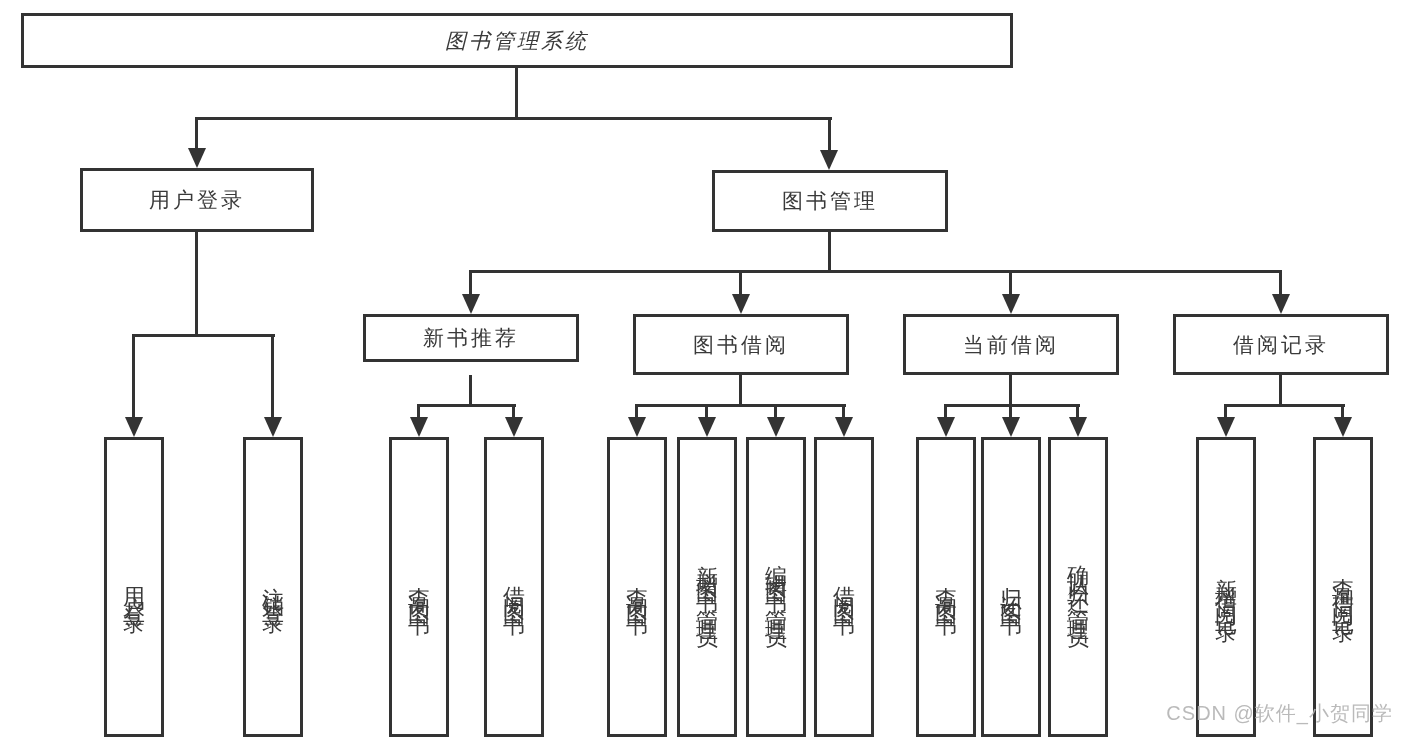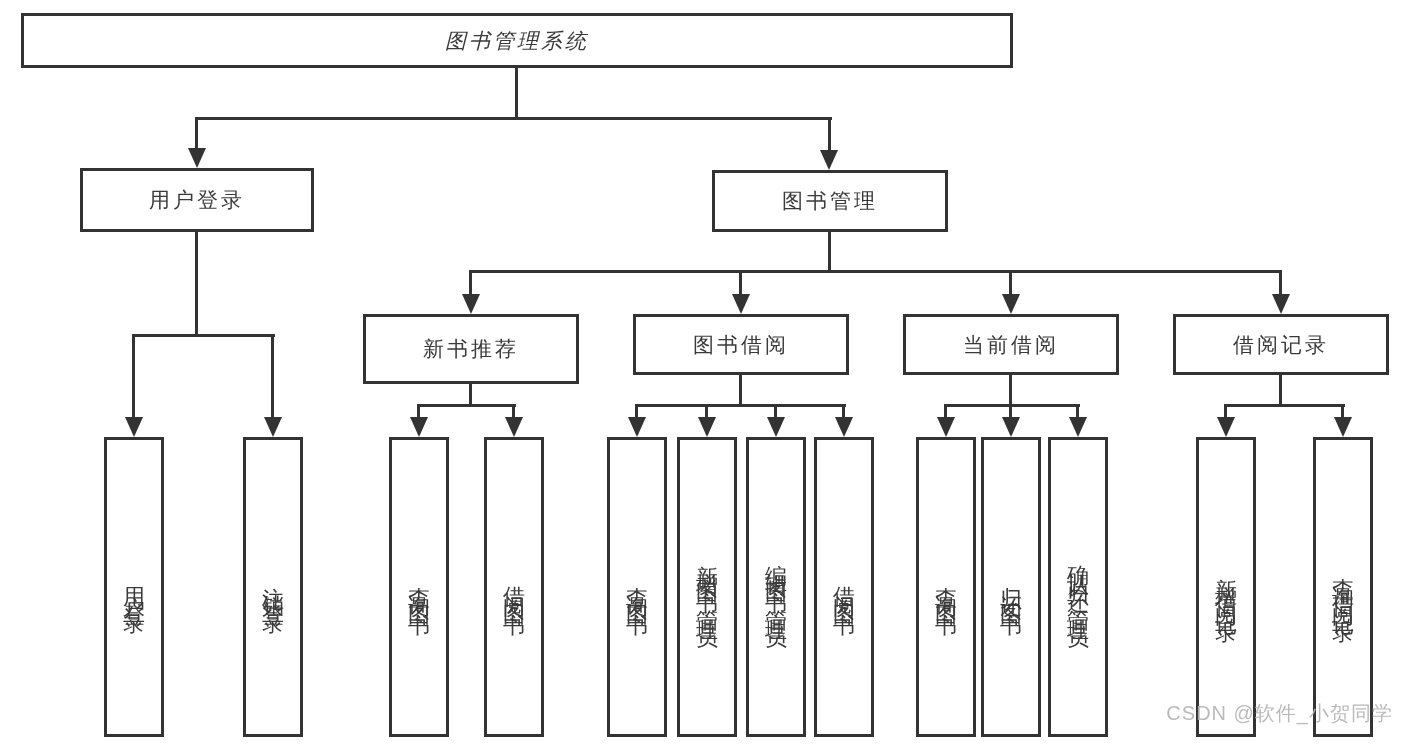--- a/index.html
+++ b/index.html
@@ -64,21 +64,21 @@
   <div class="hl" style="left:469px; top:270px; width:813px;"></div>
   <div class="vl" style="left:469px; top:270px; height:26px;"></div>
   <div class="arrow" style="left:462px; top:294px;"></div>
   <div class="vl" style="left:739px; top:270px; height:26px;"></div>
   <div class="arrow" style="left:732px; top:294px;"></div>
   <div class="vl" style="left:1009px; top:270px; height:26px;"></div>
   <div class="arrow" style="left:1002px; top:294px;"></div>
   <div class="vl" style="left:1279px; top:270px; height:26px;"></div>
   <div class="arrow" style="left:1272px; top:294px;"></div>
 
-  <div class="node" style="left:363px; top:314px; width:216px; height:70px;">新书推荐</div>
+  <div class="node" style="left:363px; top:314px; width:216px; height:48px;">新书推荐</div>
   <div class="node" style="left:903px; top:314px; width:216px; height:61px;">当前借阅</div>
   <div class="node" style="left:633px; top:314px; width:216px; height:61px;">图书借阅</div>
   <div class="node" style="left:1173px; top:314px; width:216px; height:61px;">借阅记录</div>
 
   <div class="vl" style="left:469px; top:375px; height:31px;"></div>
   <div class="hl" style="left:417px; top:404px; width:99px;"></div>
   <div class="vl" style="left:417px; top:404px; height:14px;"></div>
   <div class="arrow" style="left:410px; top:417px;"></div>
   <div class="vl" style="left:512px; top:404px; height:14px;"></div>
   <div class="arrow" style="left:505px; top:417px;"></div>

